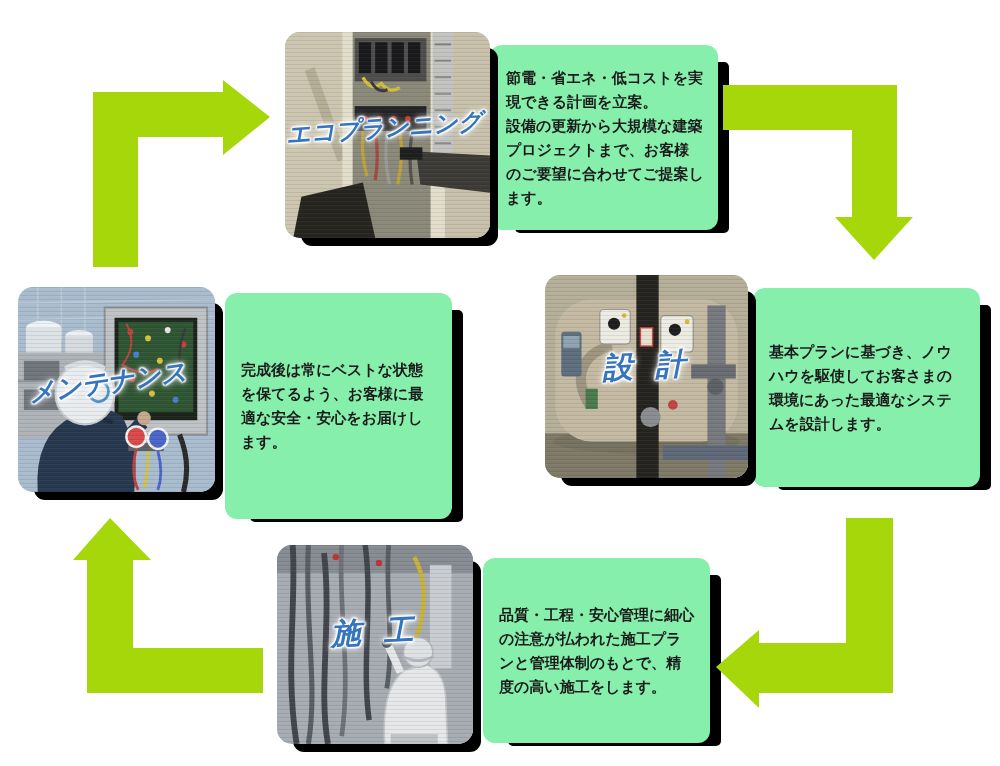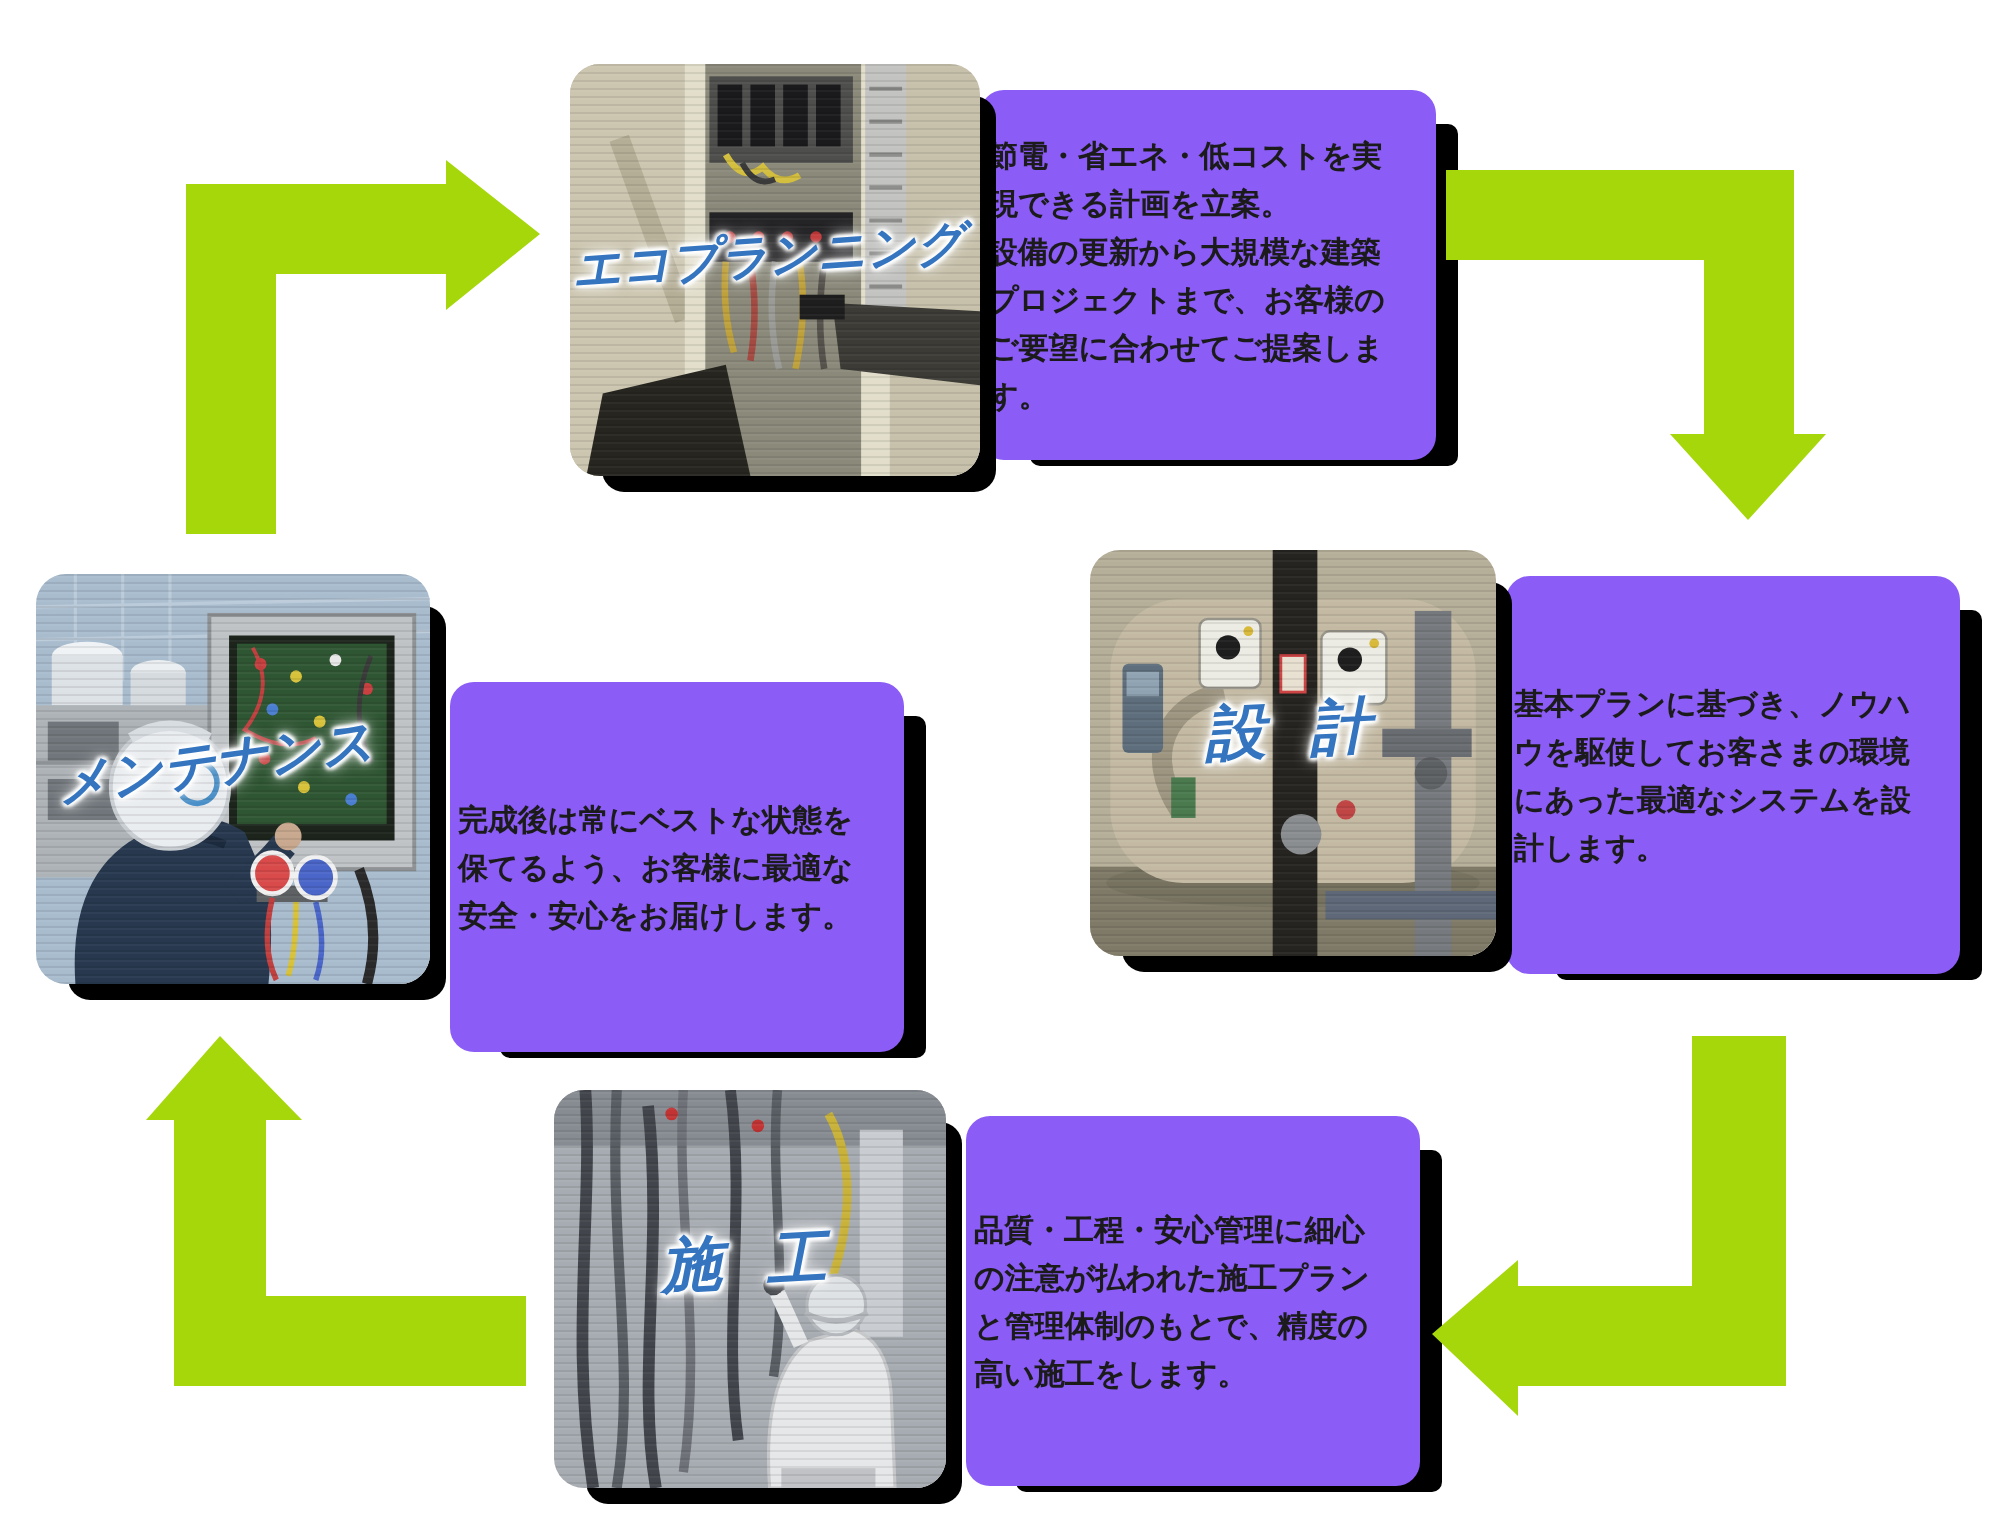--- a/index.html
+++ b/index.html
@@ -26,32 +26,32 @@
   #photo-construction{left:277px;top:545px;width:196px;height:199px;}
   #photo-maintenance{left:18px;top:287px;width:197px;height:205px;}
 
   #label-eco{left:1px;top:84px;font-size:24px;transform:rotate(-4deg);}
   #label-design{left:50%;top:76px;font-size:30px;letter-spacing:6px;transform:translateX(-50%) rotate(-3deg);}
   #label-construction{left:50%;top:72px;font-size:30px;letter-spacing:6px;transform:translateX(-50%) rotate(-3deg);}
   #label-maintenance{left:10px;top:82px;font-size:26px;transform:rotate(-8deg);}
 
   
   .textbox{
-    position:absolute;z-index:1;background:#8b5cf6;border-radius:12px;
+    position:absolute;z-index:1;background:#86efac;border-radius:12px;
     box-shadow:18px 10px 0 -7px #000;
-    display:flex;align-items:center;box-sizing:border-box;padding:14px 14px 14px 4px;
+    display:flex;align-items:center;box-sizing:border-box;padding:14px 14px 14px 16px;
   }
   .desc{
     margin:0;font-size:15px;font-weight:bold;line-height:24px;color:#1b1b1b;
     white-space:pre-line;word-break:break-all;
   }
   #box-eco{left:490px;top:45px;width:228px;height:185px;}
   #box-design{left:753px;top:288px;width:227px;height:199px;}
   #box-construction{left:483px;top:558px;width:227px;height:185px;}
-  #box-maintenance{left:225px;top:293px;width:227px;height:185px;margin-top:48px;}
+  #box-maintenance{left:225px;top:293px;width:227px;height:226px;}
 
   
   .arrow{position:absolute;z-index:3;}
   #arrow-a{left:93px;top:80px;}
   #arrow-b{left:723px;top:80px;}
   #arrow-c{left:716px;top:518px;}
   #arrow-d{left:73px;top:518px;}
 </style>
 </head>
 <body>

